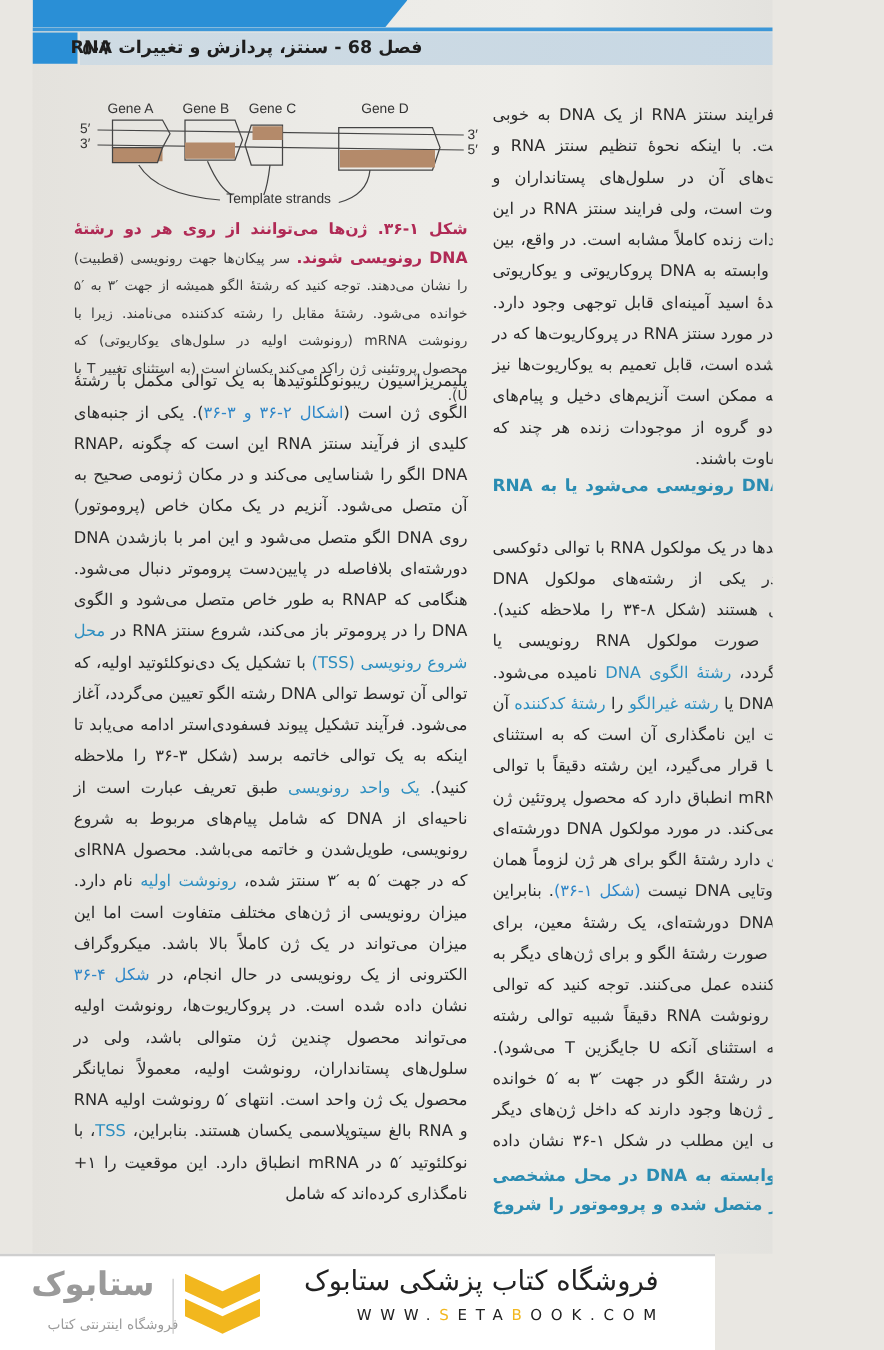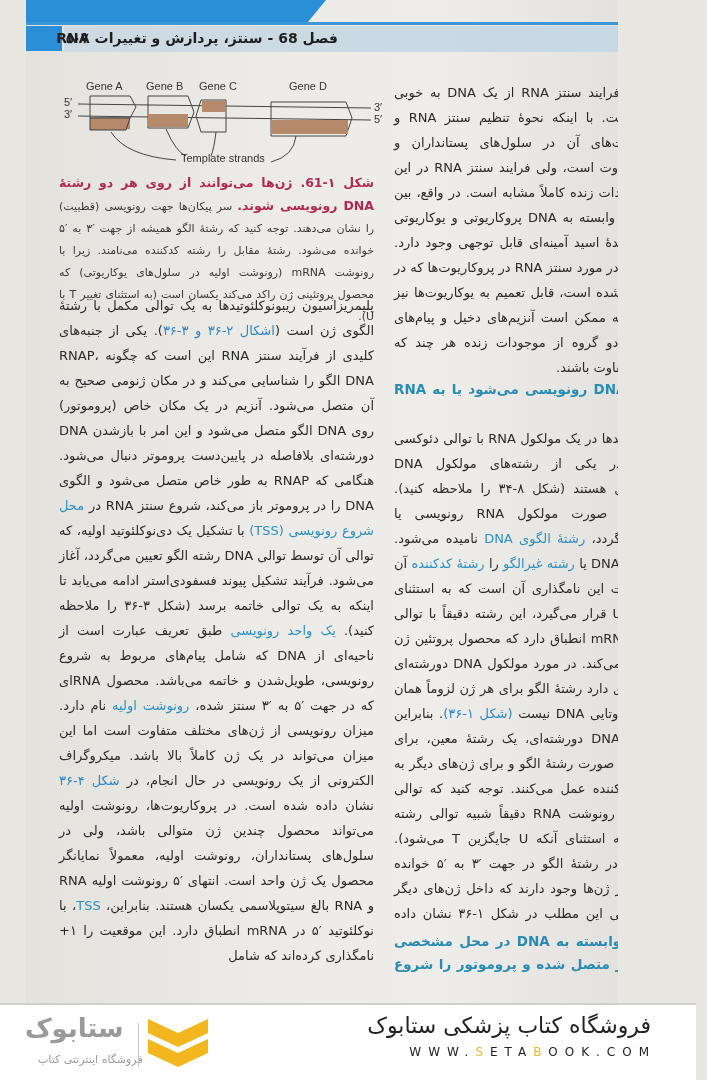--- a/index.html
+++ b/index.html
@@ -67,21 +67,21 @@
       color: #2a8cb2; font-weight: bold; font-size: 13.5px; line-height: 23px;
     }
     .heading1 { top: 378px; }
     .right-body2 { top: 426px; }
     .heading2 { top: 930px; color: #2a8cb2; }
     .hl { color: #2e86c8; font-weight: normal; }
     .hl2 { color: #2e8fc0; }
 
     
     .footer {
-      position: absolute; left: 0; top: 1003px; width: 696px; height: 77px; background: #ffffff;
+      position: absolute; left: 0; top: 1003px; width: 572px; height: 77px; background: #ffffff;
       border-top: 2px solid #cfcfcf;
     }
     .footer-store {
       position: absolute; right: 45px; top: 8px; font-size: 22px; color: #222; direction: rtl;
     }
     .footer-url {
       position: absolute; right: 40px; top: 40px; font-size: 12px; letter-spacing: 7px; color: #222;
       font-family: "DejaVu Sans", sans-serif;
     }
     .footer-url .y { color: #f2b71e; }
@@ -138,21 +138,21 @@
       <path d="M55,58 Q70,82 120,86" fill="none" stroke="#444"></path>
       <path d="M110,55 Q120,78 130,82" fill="none" stroke="#444"></path>
       <path d="M160,58 Q158,75 155,82" fill="none" stroke="#444"></path>
       <path d="M240,62 Q238,82 215,88" fill="none" stroke="#444"></path>
       <text x="125" y="88">Template strands</text>
     </svg>
   </div>
 
   <div class="col left-col caption">
     <p>
-      <span class="cap-title">شکل ۱-61. ژن‌ها می‌توانند از روی هر دو رشتهٔ DNA رونویسی شوند.</span>
+      <span class="cap-title">شکل ۱-۳۶. ژن‌ها می‌توانند از روی هر دو رشتهٔ DNA رونویسی شوند.</span>
       <span>سر پیکان‌ها جهت رونویسی (قطبیت) را نشان می‌دهند. توجه کنید که رشتهٔ الگو همیشه از جهت ′۳ به ′۵ خوانده می‌شود. رشتهٔ مقابل را رشته کدکننده می‌نامند. زیرا با رونوشت mRNA (رونوشت اولیه در سلول‌های یوکاریوتی) که محصول پروتئینی ژن راکد می‌کند یکسان است (به استثنای تغییر T با U).</span>
     </p>
   </div>
 
   <div class="col left-col left-body">
     <p>
       <span>پلیمریزاسیون ریبونوکلئوتیدها به یک توالی مکمل با رشتهٔ الگوی ژن است (</span><span class="hl">اشکال ۲-۳۶ و ۳-۳۶</span><span>). یکی از جنبه‌های کلیدی از فرآیند سنتز RNA این است که چگونه RNAP، DNA الگو را شناسایی می‌کند و در مکان ژنومی صحیح به آن متصل می‌شود. آنزیم در یک مکان خاص (پروموتور) روی DNA الگو متصل می‌شود و این امر با بازشدن DNA دورشته‌ای بلافاصله در پایین‌دست پروموتر دنبال می‌شود. هنگامی که RNAP به طور خاص متصل می‌شود و الگوی DNA را در پروموتر باز می‌کند، شروع سنتز RNA در </span><span class="hl2">محل شروع رونویسی (TSS)</span><span> با تشکیل یک دی‌نوکلئوتید اولیه، که توالی آن توسط توالی DNA رشته الگو تعیین می‌گردد، آغاز می‌شود. فرآیند تشکیل پیوند فسفودی‌استر ادامه می‌یابد تا اینکه به یک توالی خاتمه برسد (شکل ۳-۳۶ را ملاحظه کنید). </span><span class="hl2">یک واحد رونویسی</span><span> طبق تعریف عبارت است از ناحیه‌ای از DNA که شامل پیام‌های مربوط به شروع رونویسی، طویل‌شدن و خاتمه می‌باشد. محصول RNAای که در جهت ′۵ به ′۳ سنتز شده، </span><span class="hl2">رونوشت اولیه</span><span> نام دارد. میزان رونویسی از ژن‌های مختلف متفاوت است اما این میزان می‌تواند در یک ژن کاملاً بالا باشد. میکروگراف الکترونی از یک رونویسی در حال انجام، در </span><span class="hl">شکل ۴-۳۶</span><span> نشان داده شده است. در پروکاریوت‌ها، رونوشت اولیه می‌تواند محصول چندین ژن متوالی باشد، ولی در سلول‌های پستانداران، رونوشت اولیه، معمولاً نمایانگر محصول یک ژن واحد است. انتهای ′۵ رونوشت اولیه RNA و RNA بالغ سیتوپلاسمی یکسان هستند. بنابراین، </span><span class="hl2">TSS</span><span>، با نوکلئوتید ′۵ در mRNA انطباق دارد. این موقعیت را ۱+ نامگذاری کرده‌اند که شامل</span>
     </p>
   </div>
 

